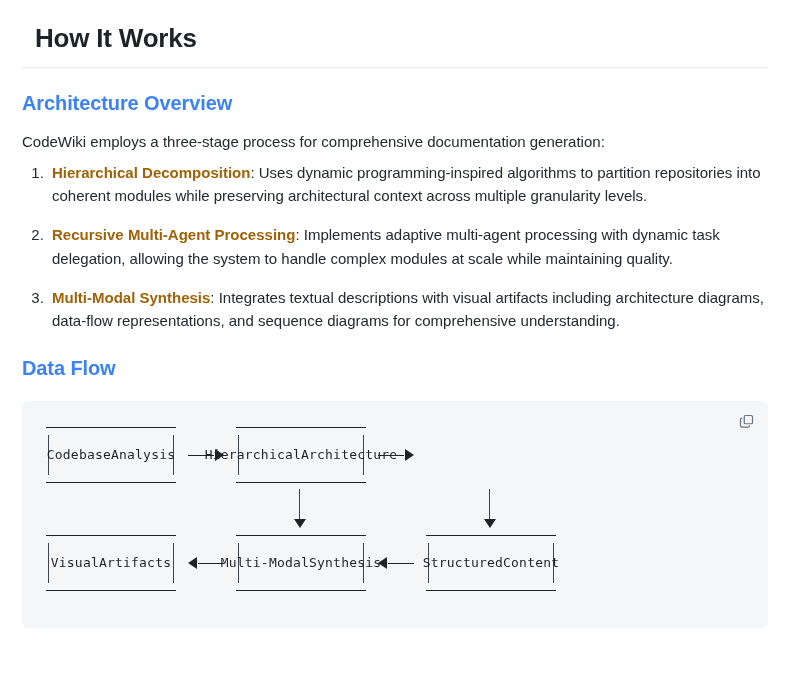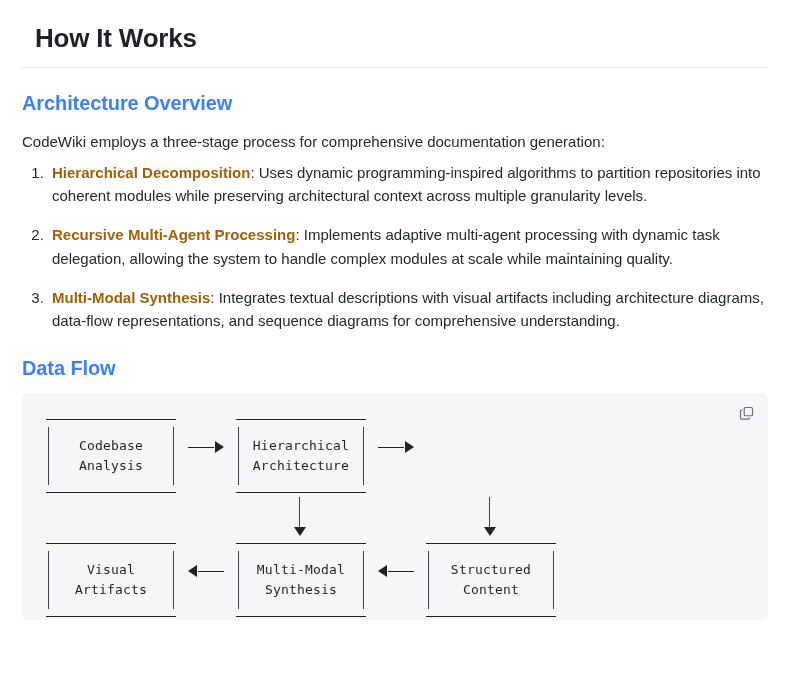--- a/index.html
+++ b/index.html
@@ -42,21 +42,21 @@
   h2.section-title {
     font-size: 20px;
     font-weight: 600;
     color: #3b82f6;
     margin: 0 0 14px 0;
     line-height: 1.3;
     letter-spacing: -0.1px;
   }
   h2.section-title.dataflow {
     margin-top: 22px;
-    margin-bottom: 12px;
+    margin-bottom: 20px;
   }
 
   
   p.intro {
     font-size: 15px;
     line-height: 1.55;
     color: #24292f;
     margin: 0 0 8px 0;
   }
 
@@ -112,24 +112,24 @@
 
   .flow-row {
     display: flex;
     align-items: flex-start;
   }
 
   
   .node {
     position: relative;
     width: 142px;
-    height: 74px;
+    height: 56px;
     box-sizing: border-box;
     display: flex;
-    flex-direction: column;
+    flex-direction: row;
     align-items: center;
     justify-content: center;
     flex: 0 0 auto;
   }
   
   .node::before,
   .node::after {
     content: "";
     position: absolute;
     left: 6px;

